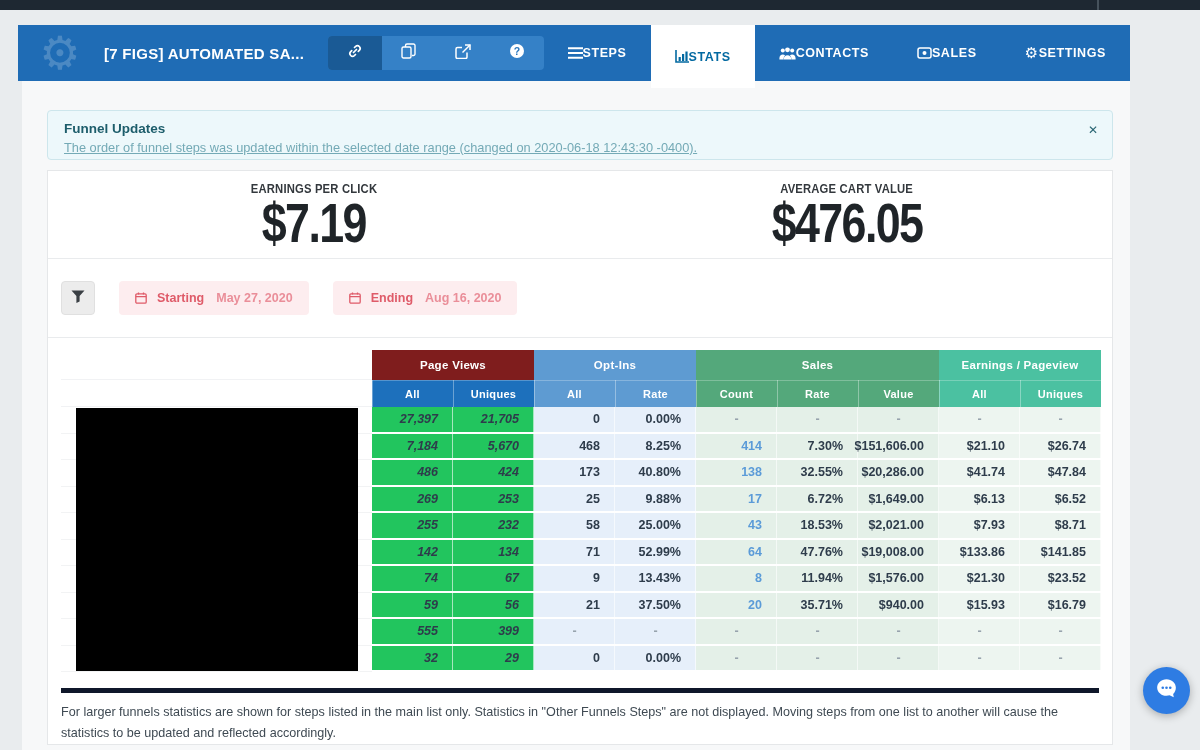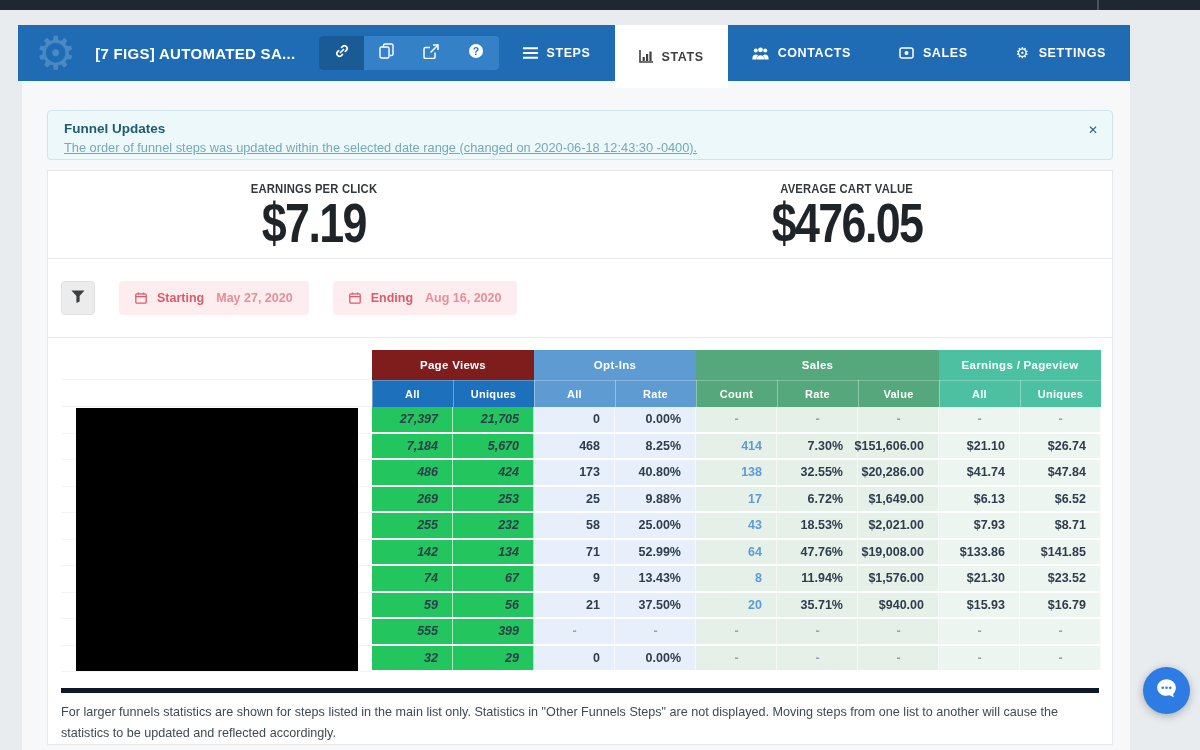--- a/index.html
+++ b/index.html
@@ -19,24 +19,24 @@
   
   .nav { position:absolute; left:18px; top:25px; width:1112px; height:56px; background:#1f6cb5;
          display:flex; align-items:center; z-index:5; }
   .nav-gear { font-family:"DejaVu Sans",sans-serif; font-size:46px; line-height:56px;
               color:rgba(255,255,255,0.20); margin-left:16px; width:54px; text-align:center; user-select:none; }
   .nav-title { color:#fff; font-size:15px; font-weight:bold; letter-spacing:.3px; margin-left:18px; white-space:nowrap; }
   .toolgroup { display:flex; margin-left:24px; background:#3581c7; border-radius:4px; height:34px; overflow:hidden; }
   .toolbtn { width:56px; display:flex; align-items:center; justify-content:center; cursor:pointer; }
   .toolbtn.active { background:#1a5a95; }
   .tabs { margin-left:auto; display:flex; height:56px; align-items:stretch; }
-  .tab { display:flex; align-items:center; gap:9px; padding:0 24px; color:#fff;
+  .tab { display:flex; align-items:center; padding:0 24px; color:#fff;
          font-size:12.5px; font-weight:bold; letter-spacing:.6px; cursor:pointer; white-space:nowrap; }
   .tab .ticon { display:flex; align-items:center; }
-  .tab.active { background:#fff; color:#404040; height:63px; z-index:6; }
+  .tab.active { background:#fff; color:#0369a1; height:63px; z-index:6; }
   .gear-glyph { font-family:"DejaVu Sans",sans-serif; font-size:15px; line-height:1; }
 
   
   .banner { position:absolute; left:47px; top:110px; width:1066px; height:50px;
             background:#edf8fb; border:1px solid #cde6ec; border-radius:4px; padding:10px 16px; z-index:2; }
   .banner-title { color:#1d5d6b; font-size:13.5px; font-weight:bold; margin-bottom:4px; }
   .banner-msg { color:#74aab6; font-size:12.8px;text-decoration:underline; }
   .banner-close { position:absolute; right:14px; top:12px; color:#2a6573; font-size:12px; font-weight:bold;
                   cursor:pointer; font-family:"DejaVu Sans",sans-serif; }
 

